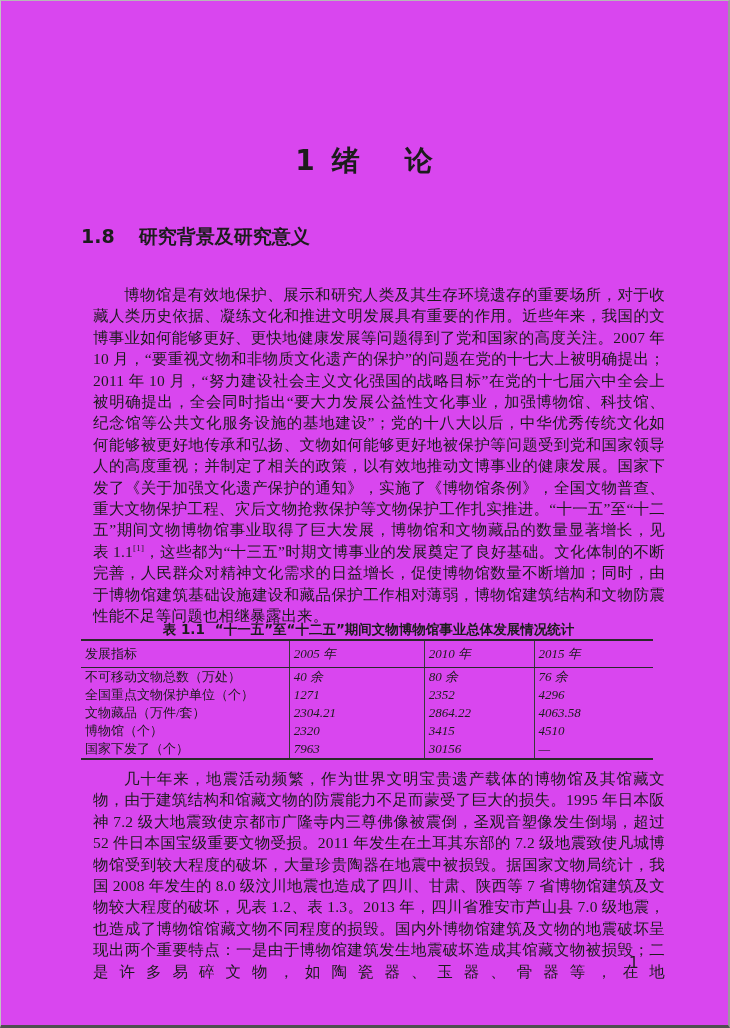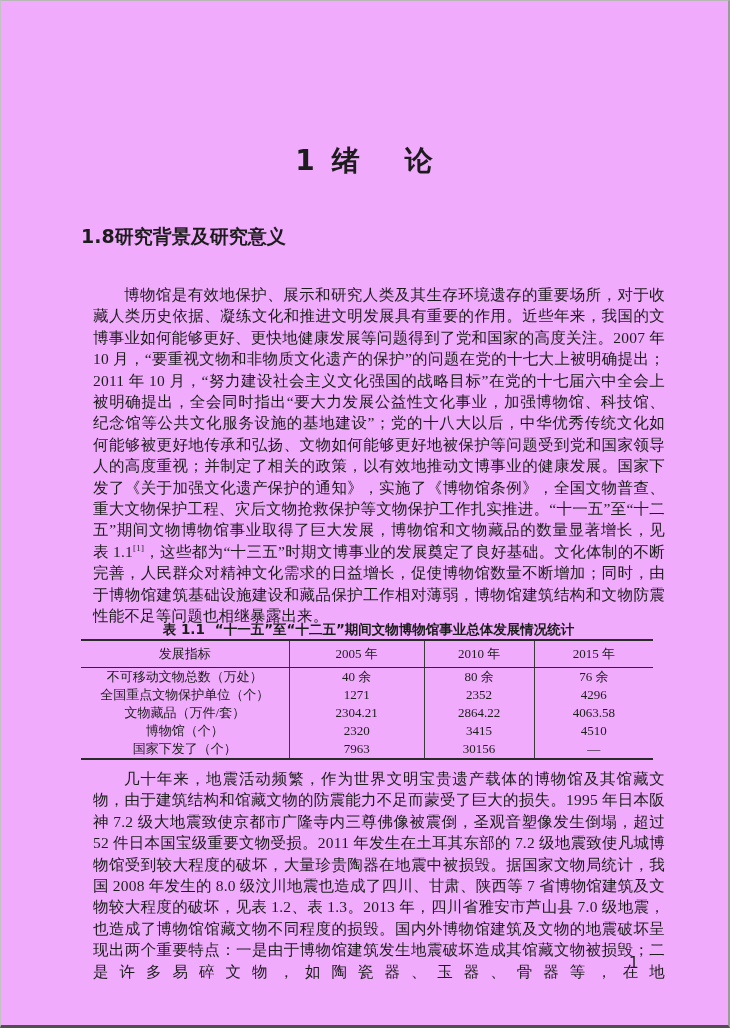--- a/index.html
+++ b/index.html
@@ -1,20 +1,20 @@
 <!DOCTYPE html>
 <html><head>
 <meta charset="utf-8">
 <style>
   html,body{margin:0;padding:0;background:#e8e8e8;}
   .page{
     position:relative;
     width:730px;height:1028px;
     margin:0 auto;
-    background:#f0abfc;
+    background:#d946ef;
     box-sizing:border-box;
     border-top:1px solid #b7b7b7;
     border-left:1px solid #c2c2c2;
     border-right:2px solid #9a9a9a;
     border-bottom:3px solid #4f4f4f;
     font-family:"Liberation Serif","DejaVu Serif",serif;
     color:#1c1c1c;
     overflow:hidden;
   }
   .chapter-title{
@@ -24,21 +24,21 @@
     font-weight:bold;font-size:28px;line-height:32px;
     letter-spacing:1px;
   }
   .chapter-title .gap1{margin-left:16px;}
   .chapter-title .gap2{margin-left:44px;}
   .section-heading{
     position:absolute;top:223px;left:80px;margin:0;
     font-family:"DejaVu Sans","Liberation Sans",sans-serif;
     font-weight:bold;font-size:19px;line-height:24px;
   }
-  .section-heading .h-text{margin-left:0;}
+  .section-heading .h-text{margin-left:24px;}
   .para{
     position:absolute;left:80px;width:572px;margin:12px;
     font-size:15.5px;line-height:21.4px;
     text-align:justify;text-indent:2em;
     letter-spacing:0.2px;
   }
   .para-1{top:271px;}
   .para-2{top:755px;text-align-last:justify;}
   sup.fnref{font-size:9px;line-height:0;vertical-align:super;}
   .table-caption{
@@ -58,23 +58,23 @@
   table.stats col.c1{width:36.4%;}
   table.stats col.c2{width:23.6%;}
   table.stats col.c3{width:19.2%;}
   table.stats col.c4{width:20.8%;}
   table.stats th{
     font-weight:normal;height:26px;
     border-bottom:1.5px solid #2a2a2a;
   }
   table.stats td{height:16.8px;}
   table.stats th,table.stats td{
-    text-align:center;vertical-align:middle;padding:0 4px;
+    text-align:left;vertical-align:middle;padding:0 4px;
   }
-  table.stats th + th, table.stats td + td{border-left:1px solid #3a3a3a;}
+  table.stats th + th, table.stats td + td{border-left:1px solid #3a3a3a;font-style:italic;}
   .page-number{
     position:absolute;top:953px;left:628px;
     font-family:"DejaVu Sans","Liberation Sans",sans-serif;
     font-size:15px;
   }
 </style>
 </head>
 <body>
 
 <div class="page">

